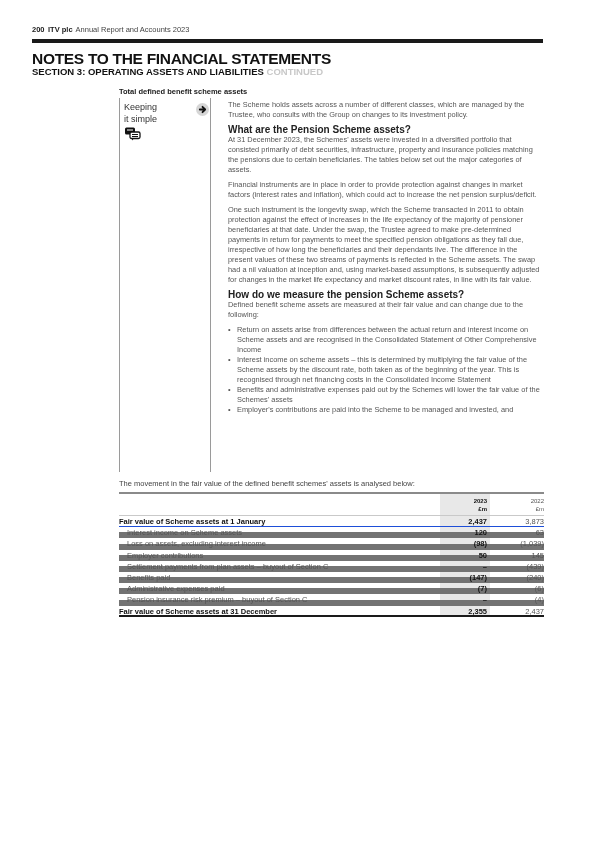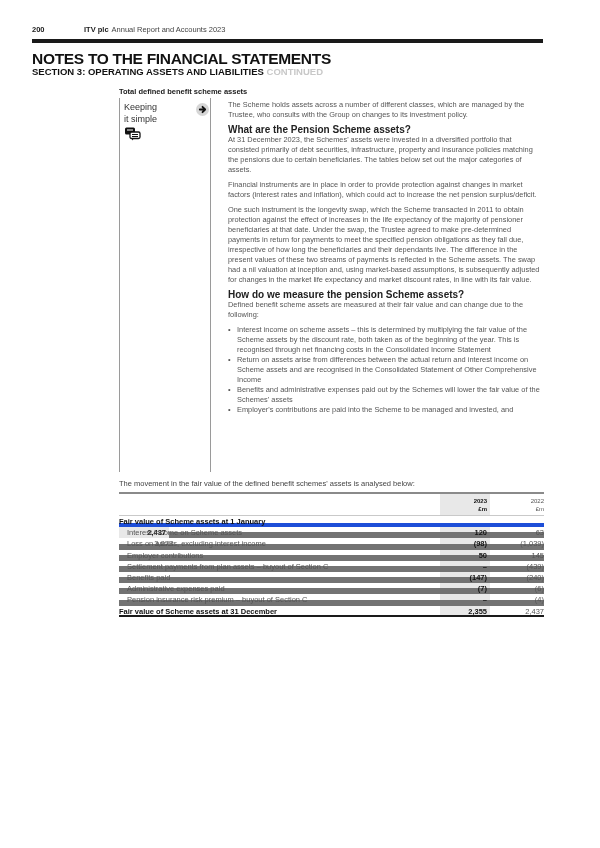--- a/index.html
+++ b/index.html
@@ -1,20 +1,20 @@
 <!DOCTYPE html>
 <html><head>
 <meta charset="utf-8">
 <style>
   * { box-sizing: border-box; margin: 0; padding: 0; }
   html, body { width: 600px; height: 848px; background: #ffffff; overflow: hidden; }
   body { position: relative; font-family: "Liberation Sans", sans-serif; color: #1a1a1a; }
 
   .page-header { position: absolute; left: 32px; top: 25px; font-size: 7.5px; display: flex; align-items: baseline; }
-  .page-header .pnum { font-weight: bold; width: 52px; }
+  .page-header .pnum { font-weight: bold; width: 16px; }
   .page-header .company { font-weight: bold; margin-right: 3px; }
   .page-header .report { color: #444; }
   .header-rule { position: absolute; left: 32px; top: 39px; width: 511px; height: 4px; background: #1a1a1a; }
 
   .notes-title { position: absolute; left: 32px; top: 50px; font-size: 15.5px; font-weight: 900; letter-spacing: -0.3px; color: #111; font-family: "Liberation Sans", sans-serif; }
   .section-title { position: absolute; left: 32px; top: 66px; font-size: 9.5px; font-weight: bold; color: #111; }
   .section-title .cont { color: #c8c8c8; }
 
   .box-heading { position: absolute; left: 119px; top: 87px; font-size: 7.5px; font-weight: bold; }
 
@@ -37,21 +37,21 @@
   .tbl .rule-top { height: 2px; background: #8a8a8a; }
   .tbl .row { display: flex; height: 11.2px; font-size: 7.5px; line-height: 11.2px; border-bottom: 6px solid #737373; }
   .tbl .row.hdr { height: 22px; border-bottom: 1px solid #c9c9c9; }
   .tbl .row .lbl { flex: 1; color: #555; }
   .tbl .row .lbl.indent { padding-left: 8px; }
   .tbl .row .lbl.bold { font-weight: bold; color: #111; }
   .tbl .row .c23 { width: 50px; text-align: right; padding-right: 3px; background: #e8e8e8; font-weight: bold; color: #111; }
   .tbl .row .c22 { width: 54px; text-align: right; color: #555; }
   .tbl .row.hdr .c23, .tbl .row.hdr .c22 { font-size: 6px; line-height: 8px; padding-top: 3px; }
   .tbl .row.total { border-bottom: 2px solid #1a1a1a; }
-  .tbl .row.open { border-bottom: 4px solid #1d4ed8; flex-direction: column; }
+  .tbl .row.open { border-bottom: 1px solid #1d4ed8; }
 </style>
 </head>
 <body>
 
 <div class="page-header">
   <span class="pnum">200</span>
   <span class="company">ITV plc</span>
   <span class="report">Annual Report and Accounts 2023</span>
 </div>
 <div class="header-rule"></div>
@@ -88,22 +88,22 @@
 
   <div class="kis-text">
     <p>The Scheme holds assets across a number of different classes, which are managed by the Trustee, who consults with the Group on changes to its investment policy.</p>
     <h4>What are the Pension Scheme assets?</h4>
     <p>At 31 December 2023, the Schemes' assets were invested in a diversified portfolio that consisted primarily of debt securities, infrastructure, property and insurance policies matching the pensions due to certain beneficiaries. The tables below set out the major categories of assets.</p>
     <p>Financial instruments are in place in order to provide protection against changes in market factors (interest rates and inflation), which could act to increase the net pension surplus/deficit.</p>
     <p>One such instrument is the longevity swap, which the Scheme transacted in 2011 to obtain protection against the effect of increases in the life expectancy of the majority of pensioner beneficiaries at that date. Under the swap, the Trustee agreed to make pre-determined payments in return for payments to meet the specified pension obligations as they fall due, irrespective of how long the beneficiaries and their dependants live. The difference in the present values of these two streams of payments is reflected in the Scheme assets. The swap had a nil valuation at inception and, using market-based assumptions, is subsequently adjusted for changes in the market life expectancy and market discount rates, in line with its fair value.</p>
     <h4>How do we measure the pension Scheme assets?</h4>
     <p>Defined benefit scheme assets are measured at their fair value and can change due to the following:</p>
     <ul>
+      <li>Return on assets arise from differences between the actual return and interest income on Scheme assets and are recognised in the Consolidated Statement of Other Comprehensive Income</li>
       <li>Interest income on scheme assets – this is determined by multiplying the fair value of the Scheme assets by the discount rate, both taken as of the beginning of the year. This is recognised through net financing costs in the Consolidated Income Statement</li>
-      <li>Return on assets arise from differences between the actual return and interest income on Scheme assets and are recognised in the Consolidated Statement of Other Comprehensive Income</li>
       <li>Benefits and administrative expenses paid out by the Schemes will lower the fair value of the Schemes' assets</li>
       <li>Employer's contributions are paid into the Scheme to be managed and invested, and</li>
     </ul>
   </div>
 </div>
 
 <div class="intro">The movement in the fair value of the defined benefit schemes' assets is analysed below:</div>
 
 <div class="tbl">
   <div class="rule-top"></div>

